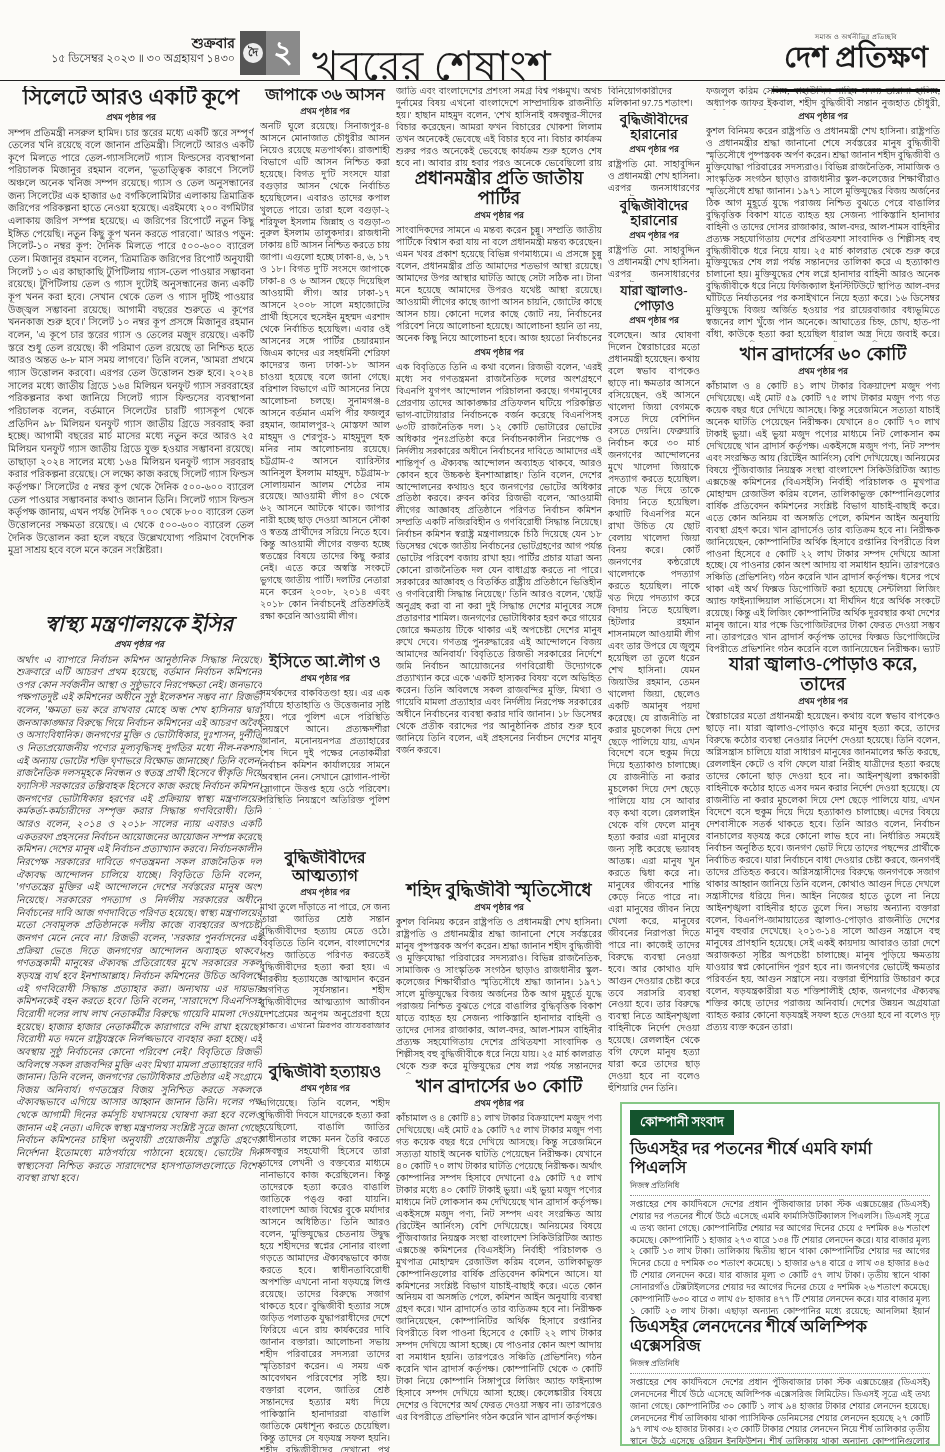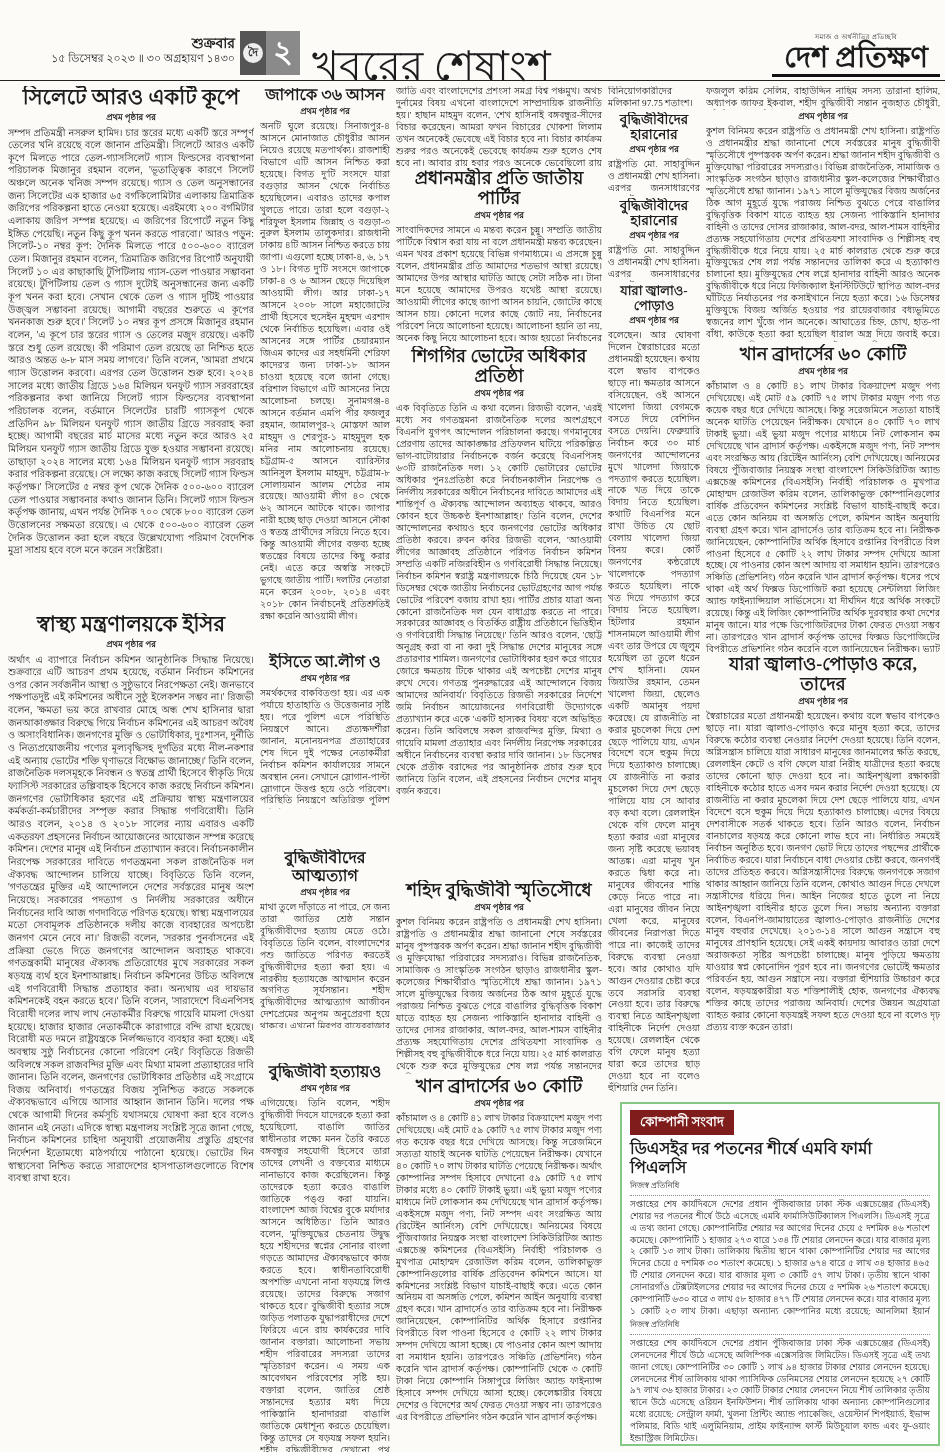--- a/index.html
+++ b/index.html
@@ -12,21 +12,21 @@
   .dateline{right-align:right;text-align:right;line-height:1.15;}
   .dateline .wk{font-weight:bold;font-size:14px;}
   .dateline .dt{font-size:11px;}
   .pagebox{display:flex;}
   .pagebox .emblem{width:26px;height:44px;background:#555;display:flex;align-items:center;justify-content:center;}
   .pagebox .emblem .circ{width:20px;height:20px;border-radius:50%;background:#eee;color:#333;font-size:11px;
       display:flex;align-items:center;justify-content:center;font-weight:bold;}
   .pagebox .num{width:34px;height:44px;background:#8a8a8a;color:#fff;font-size:30px;font-weight:bold;
       display:flex;align-items:center;justify-content:center;}
   .section-title{font-size:41px;font-weight:normal;letter-spacing:0;white-space:nowrap;}
-  .logo{text-align:center;border-bottom:3px solid #111;padding-bottom:2px;}
+  .logo{text-align:center;border-bottom:3px solid #111;padding-bottom:17px;}
   .logo .tag{font-size:6.5px;letter-spacing:.5px;}
   .logo .nm{font-size:29px;font-weight:bold;line-height:1;white-space:nowrap;}
   .hrule{height:1px;background:#222;}
   
   .art{overflow:hidden;}
   .art h2{margin:0 0 1px 0;text-align:center;font-weight:bold;line-height:1.12;}
   .h-big{font-size:21px;}
   .h-mid{font-size:18px;}
   .h-col{font-size:16px;}
   .cont{font-size:8.5px;font-weight:bold;text-align:center;margin:0 0 2px 0;}
@@ -63,21 +63,21 @@
 </div>
 
 <div class="abs hrule" style="left:0;top:80px;width:945px;"></div>
 
 <div class="art abs" style="left:8px;top:86px;width:246px;height:524px;">
   <h2 class="h-big">সিলেটে আরও একটি কূপে</h2>
   <div class="cont">প্রথম পৃষ্ঠার পর</div>
   <p class="body">সম্পদ প্রতিমন্ত্রী নসরুল হামিদ। চার স্তরের মধ্যে একটি স্তরে সম্পূর্ণ তেলের খনি রয়েছে বলে জানান প্রতিমন্ত্রী। সিলেটে আরও একটি কূপে মিলতে পারে তেল-গ্যাসসিলেট গ্যাস ফিল্ডসের ব্যবস্থাপনা পরিচালক মিজানুর রহমান বলেন, 'ভূতাত্ত্বিক কারণে সিলেট অঞ্চলে অনেক খনিজ সম্পদ রয়েছে। গ্যাস ও তেল অনুসন্ধানের জন্য সিলেটের এক হাজার ৬৫ বর্গকিলোমিটার এলাকায় ত্রিমাত্রিক জরিপের পরিকল্পনা হাতে নেওয়া হয়েছে। এরইমধ্যে ২০০ বর্গমিটার এলাকায় জরিপ সম্পন্ন হয়েছে। এ জরিপের রিপোর্টে নতুন কিছু ইঙ্গিত পেয়েছি। নতুন কিছু কূপ খনন করতে পারবো।' আরও পড়ুন: সিলেট-১০ নম্বর কূপ: দৈনিক মিলতে পারে ৫০০-৬০০ ব্যারেল তেল। মিজানুর রহমান বলেন, 'ত্রিমাত্রিক জরিপের রিপোর্ট অনুযায়ী সিলেট ১০ এর কাছাকাছি টুপিটিলায় গ্যাস-তেল পাওয়ার সম্ভাবনা রয়েছে। টুপিটিলায় তেল ও গ্যাস দুটোই অনুসন্ধানের জন্য একটি কূপ খনন করা হবে। সেখান থেকে তেল ও গ্যাস দুটিই পাওয়ার উজ্জ্বল সম্ভাবনা রয়েছে। আগামী বছরের শুরুতে এ কূপের খননকাজ শুরু হবে।' সিলেট ১০ নম্বর কূপ প্রসঙ্গে মিজানুর রহমান বলেন, 'এ কূপে চার স্তরের গ্যাস ও তেলের মজুদ রয়েছে। একটি স্তরে শুধু তেল রয়েছে। কী পরিমাণ তেল রয়েছে তা নিশ্চিত হতে আরও অন্তত ৬-৮ মাস সময় লাগবে।' তিনি বলেন, 'আমরা প্রথমে গ্যাস উত্তোলন করবো। এরপর তেল উত্তোলন শুরু হবে। ২০২৪ সালের মধ্যে জাতীয় গ্রিডে ১৬৪ মিলিয়ন ঘনফুট গ্যাস সরবরাহের পরিকল্পনার কথা জানিয়ে সিলেট গ্যাস ফিল্ডসের ব্যবস্থাপনা পরিচালক বলেন, বর্তমানে সিলেটের চারটি গ্যাসকূপ থেকে প্রতিদিন ৯৮ মিলিয়ন ঘনফুট গ্যাস জাতীয় গ্রিডে সরবরাহ করা হচ্ছে। আগামী বছরের মার্চ মাসের মধ্যে নতুন করে আরও ২৫ মিলিয়ন ঘনফুট গ্যাস জাতীয় গ্রিডে যুক্ত হওয়ার সম্ভাবনা রয়েছে। তাছাড়া ২০২৪ সালের মধ্যে ১৬৪ মিলিয়ন ঘনফুট গ্যাস সরবরাহ করার পরিকল্পনা রয়েছে। সে লক্ষ্যে কাজ করছে সিলেট গ্যাস ফিল্ডস কর্তৃপক্ষ।' সিলেটের ৫ নম্বর কূপ থেকে দৈনিক ৫০০-৬০০ ব্যারেল তেল পাওয়ার সম্ভাবনার কথাও জানান তিনি। সিলেট গ্যাস ফিল্ডস কর্তৃপক্ষ জানায়, এখন পর্যন্ত দৈনিক ৭০০ থেকে ৮০০ ব্যারেল তেল উত্তোলনের সক্ষমতা রয়েছে। এ থেকে ৫০০-৬০০ ব্যারেল তেল দৈনিক উত্তোলন করা হলে বছরে উল্লেখযোগ্য পরিমাণ বৈদেশিক মুদ্রা সাশ্রয় হবে বলে মনে করেন সংশ্লিষ্টরা।</p>
 </div>
 
-<div class="art abs" style="left:8px;top:613px;width:246px;height:833px;">
+<div class="art abs" style="left:16px;top:613px;width:246px;height:833px;font-style:italic;">
   <h2 class="h-big">স্বাস্থ্য মন্ত্রণালয়কে ইসির</h2>
   <div class="cont">প্রথম পৃষ্ঠার পর</div>
   <p class="body">অর্থাৎ এ ব্যাপারে নির্বাচন কমিশন আনুষ্ঠানিক সিদ্ধান্ত নিয়েছে। শুক্রবারে এটি আচরণ প্রথম হয়েছে, বর্তমান নির্বাচন কমিশনের ওপর কোন সর্বজনীন আস্থা ও সুষ্ঠুভাবে নিরপেক্ষতা নেই। জনভাবে পক্ষপাতদুষ্ট এই কমিশনের অধীনে সুষ্ঠু ইলেকশন সম্ভব না।' রিজভী বলেন, 'ক্ষমতা ভয় করে রাখবার মোহে অন্ধ শেখ হাসিনার দ্বারা জনআকাঙ্ক্ষার বিরুদ্ধে গিয়ে নির্বাচন কমিশনের এই আচরণ অবৈধ ও অসাংবিধানিক। জনগণের মুক্তি ও ভোটাধিকার, দুঃশাসন, দুর্নীতি ও নিত্যপ্রয়োজনীয় পণ্যের মূল্যবৃদ্ধিসহ দুর্গতির মধ্যে নীল-নকশার এই অন্যায় ভোটের শক্তি ঘৃণাভরে বিক্ষোভ জানাচ্ছে।' তিনি বলেন, রাজনৈতিক দলসমূহকে নিবন্ধন ও স্বতন্ত্র প্রার্থী হিসেবে স্বীকৃতি দিয়ে ফ্যাসিস্ট সরকারের তল্পিবাহক হিসেবে কাজ করছে নির্বাচন কমিশন। জনগণের ভোটাধিকার হরণের এই প্রক্রিয়ায় স্বাস্থ্য মন্ত্রণালয়ের কর্মকর্তা-কর্মচারীদের সম্পৃক্ত করার সিদ্ধান্ত গণবিরোধী। তিনি আরও বলেন, ২০১৪ ও ২০১৮ সালের ন্যায় এবারও একটি একতরফা প্রহসনের নির্বাচন আয়োজনের আয়োজন সম্পন্ন করেছে কমিশন। দেশের মানুষ এই নির্বাচন প্রত্যাখ্যান করবে। নির্বাচনকালীন নিরপেক্ষ সরকারের দাবিতে গণতন্ত্রমনা সকল রাজনৈতিক দল ঐক্যবদ্ধ আন্দোলন চালিয়ে যাচ্ছে। বিবৃতিতে তিনি বলেন, 'গণতন্ত্রের মুক্তির এই আন্দোলনে দেশের সর্বস্তরের মানুষ অংশ নিয়েছে। সরকারের পদত্যাগ ও নির্দলীয় সরকারের অধীনে নির্বাচনের দাবি আজ গণদাবিতে পরিণত হয়েছে। স্বাস্থ্য মন্ত্রণালয়ের মতো সেবামূলক প্রতিষ্ঠানকে দলীয় কাজে ব্যবহারের অপচেষ্টা জনগণ মেনে নেবে না।' রিজভী বলেন, 'সরকার পুনর্বাসনের এই প্রক্রিয়া ভেঙে দিতে জনগণের আন্দোলন অব্যাহত থাকবে। গণতন্ত্রকামী মানুষের ঐক্যবদ্ধ প্রতিরোধের মুখে সরকারের সকল ষড়যন্ত্র ব্যর্থ হবে ইনশাআল্লাহ। নির্বাচন কমিশনের উচিত অবিলম্বে এই গণবিরোধী সিদ্ধান্ত প্রত্যাহার করা। অন্যথায় এর দায়ভার কমিশনকেই বহন করতে হবে।' তিনি বলেন, 'সারাদেশে বিএনপিসহ বিরোধী দলের লাখ লাখ নেতাকর্মীর বিরুদ্ধে গায়েবি মামলা দেওয়া হয়েছে। হাজার হাজার নেতাকর্মীকে কারাগারে বন্দি রাখা হয়েছে। বিরোধী মত দমনে রাষ্ট্রযন্ত্রকে নির্লজ্জভাবে ব্যবহার করা হচ্ছে। এই অবস্থায় সুষ্ঠু নির্বাচনের কোনো পরিবেশ নেই।' বিবৃতিতে রিজভী অবিলম্বে সকল রাজবন্দির মুক্তি এবং মিথ্যা মামলা প্রত্যাহারের দাবি জানান। তিনি বলেন, জনগণের ভোটাধিকার প্রতিষ্ঠার এই সংগ্রামে বিজয় অনিবার্য। গণতন্ত্রের বিজয় সুনিশ্চিত করতে সকলকে ঐক্যবদ্ধভাবে এগিয়ে আসার আহ্বান জানান তিনি। দলের পক্ষ থেকে আগামী দিনের কর্মসূচি যথাসময়ে ঘোষণা করা হবে বলেও জানান এই নেতা। এদিকে স্বাস্থ্য মন্ত্রণালয় সংশ্লিষ্ট সূত্রে জানা গেছে, নির্বাচন কমিশনের চাহিদা অনুযায়ী প্রয়োজনীয় প্রস্তুতি গ্রহণের নির্দেশনা ইতোমধ্যে মাঠপর্যায়ে পাঠানো হয়েছে। ভোটের দিন স্বাস্থ্যসেবা নিশ্চিত করতে সারাদেশের হাসপাতালগুলোতে বিশেষ ব্যবস্থা রাখা হবে।</p>
 </div>
 
 <div class="art abs" style="left:260px;top:86px;width:130px;height:600px;">
   <h2 class="h-col">জাপাকে ৩৬ আসন</h2>
   <div class="cont">প্রথম পৃষ্ঠার পর</div>
   <p class="body small">অনটি ঘুলে রয়েছে। সিনাজপুর-৪ আসনে মোনাজাত চৌধুরীর আসন নিয়েও রয়েছে মতপার্থক্য। রাজশাহী বিভাগে এটি আসন নিশ্চিত করা হয়েছে। বিগত দু'টি সংসদে যারা বগুড়ার আসন থেকে নির্বাচিত হয়েছিলেন। এবারও তাদের কপাল খুলতে পারে। তারা হলে বগুড়া-২ শরিফুল ইসলাম জিন্নাহ ও বগুড়া-৩ নুরুল ইসলাম তালুকদার। রাজধানী ঢাকায় ৪টি আসন নিশ্চিত করতে চায় জাপা। এগুলো হচ্ছে ঢাকা-৪, ৬, ১৭ ও ১৮। বিগত দু'টি সংসদে জাপাকে ঢাকা-৪ ও ৬ আসন ছেড়ে দিয়েছিল আওয়ামী লীগ। আর ঢাকা-১৭ আসনে ২০০৮ সালে মহাজোটের প্রার্থী হিসেবে হুসেইন মুহম্মদ এরশাদ থেকে নির্বাচিত হয়েছিল। এবার ওই আসনের সঙ্গে পার্টির চেয়ারম্যান জিএম কাদের এর সহধর্মিনী শেরিফা কাদের'র জন্য ঢাকা-১৮ আসন চাওয়া হয়েছে বলে জানা গেছে। বরিশাল বিভাগে এটি আসনের নিয়ে আলোচনা চলছে। সুনামগঞ্জ-৪ আসনে বর্তমান এমপি পীর ফজলুর রহমান, জামালপুর-২ মোস্তফা আল মাহমুদ ও শেরপুর-১ মাহমুদুল হক মনির নাম আলোচনায় রয়েছে। চট্টগ্রাম-৫ আসনে ব্যারিস্টার আনিসুল ইসলাম মাহমুদ, চট্টগ্রাম-৮ সোলায়মান আলম শেঠের নাম রয়েছে। আওয়ামী লীগ ৪০ থেকে ৬২ আসনে আটকে থাকে। জাপার নারী হচ্ছে ছাড় দেওয়া আসনে নৌকা ও স্বতন্ত্র প্রার্থীদের সরিয়ে নিতে হবে। কিন্তু আওয়ামী লীগের বক্তব্য হচ্ছে স্বতন্ত্রের বিষয়ে তাদের কিছু করার নেই। এতে করে অস্বস্তি সংকটে ভুগছে জাতীয় পার্টি। দলটির নেতারা মনে করেন ২০০৮, ২০১৪ এবং ২০১৮ কোন নির্বাচনেই প্রতিশ্রুতিই রক্ষা করেনি আওয়ামী লীগ।</p>
 </div>
@@ -104,21 +104,20 @@
   <p class="body small">জাতি এবং বাংলাদেশের প্রশংসা সমগ্র বিশ্ব পঞ্চমুখ। অথচ দুর্নামের বিষয় এখনো বাংলাদেশে সাম্প্রদায়িক রাজনীতি হয়।' হাছান মাহমুদ বলেন, 'শেখ হাসিনাই বঙ্গবন্ধুর-সীদের বিচার করেছেন। আমরা ফখন বিচারের খোকশা লিলাম তখন অনেকেই ভেবেছে এই বিচার হবে না। বিচার কার্যক্রম শুরুর পরও অনেকেই ভেবেছে কার্যক্রম শুরু হলেও শেষ হবে না। আবার রায় হবার পরও অনেকে ভেবেছিলো রায় হলেও বাস্তবায়ন হবে না। কিন্তু সবাইকে অবাক করে দিয়ে পৃথিবীর অনেক বড় রাষ্ট্রের রক্তচক্ষু ও চাপকে উপেক্ষা করে শেখ হাসিনা যুদ্ধাপরাধীদের বিচার করেছেন, বিচারের রায় বাস্তবায়ন করেছেন। শেখ হাসিনা দেশ পরিচালনার দায়িত্বে থাকলে সমস্ত মানবতাবিরোধী অপরাধীদের বিচার হবে বিচারের রায়ও কার্যকর হবে।</p>
 </div>
 
 <div class="art abs" style="left:396px;top:168px;width:206px;height:176px;">
   <h2 class="h-mid">প্রধানমন্ত্রীর প্রতি জাতীয় পার্টির</h2>
   <div class="cont">প্রথম পৃষ্ঠার পর</div>
   <p class="body small">সাংবাদিকদের সামনে এ মন্তব্য করেন চুন্নু। সম্প্রতি জাতীয় পার্টিকে বিশ্বাস করা যায় না বলে প্রধানমন্ত্রী মন্তব্য করেছেন। এমন খবর প্রকাশ হয়েছে বিভিন্ন গণমাধ্যমে। এ প্রসঙ্গে চুন্নু বলেন, প্রধানমন্ত্রীর প্রতি আমাদের শতভাগ আস্থা রয়েছে। আমাদের উপর আস্থার ঘাটতি আছে সেটা সঠিক না। টানা মনে হয়েছে আমাদের উপরও যথেষ্ট আস্থা রয়েছে। আওয়ামী লীগের কাছে জাপা আসন চায়নি, জোটের কাছে আসন চায়। কোনো দলের কাছে জোট নয়, নির্বাচনের পরিবেশ নিয়ে আলোচনা হয়েছে। আলোচনা হয়নি তা নয়, অনেক কিছু নিয়ে আলোচনা হবে। আজ হয়তো নির্বাচনের বিষয়ে আরও আলোচনা হবে। নির্বাচনকেন্দ্রিক, তাই ৭ জানুয়ারির আগে সময় আছে। তিনি আরও বলেন, সরকারের অধীনে ভোটে নির্বাচন হচ্ছে নির্বাচন কমিশনের (ইসি) তত্ত্বাবধানে।</p>
 </div>
 
 <div class="art abs" style="left:396px;top:346px;width:206px;height:532px;">
-  <h2 class="h-mid">শিগগির ভোটের অধিকার প্রতিষ্ঠা</h2>
   <div class="cont">প্রথম পৃষ্ঠার পর</div>
   <p class="body small">এক বিবৃতিতে তিনি এ কথা বলেন। রিজভী বলেন, 'এরই মধ্যে সব গণতন্ত্রমনা রাজনৈতিক দলের অংশগ্রহণে বিএনপি যুগপৎ আন্দোলন পরিচালনা করছে। গণমানুষের প্রেরণায় তাদের আকাঙ্ক্ষার প্রতিফলন ঘটিয়ে পরিকল্পিত ভাগ-বাটোয়ারার নির্বাচনকে বর্জন করেছে বিএনপিসহ ৬৩টি রাজনৈতিক দল। ১২ কোটি ভোটারের ভোটের অধিকার পুনঃপ্রতিষ্ঠা করে নির্বাচনকালীন নিরপেক্ষ ও নির্দলীয় সরকারের অধীনে নির্বাচনের দাবিতে আমাদের এই শান্তিপূর্ণ ও ঐক্যবদ্ধ আন্দোলন অব্যাহত থাকবে, আরও কোবন হবে উচ্চকণ্ঠ ইনশাআল্লাহ।' তিনি বলেন, দেশের আন্দোলনের কথায়ও হবে জনগণের ভোটের অধিকার প্রতিষ্ঠা করবে। রুবন কবির রিজভী বলেন, 'আওয়ামী লীগের আজ্ঞাবহ প্রতিষ্ঠানে পরিণত নির্বাচন কমিশন সম্প্রতি একটি নজিরবিহীন ও গণবিরোধী সিদ্ধান্ত নিয়েছে। নির্বাচন কমিশন স্বরাষ্ট্র মন্ত্রণালয়কে চিঠি দিয়েছে যেন ১৮ ডিসেম্বর থেকে জাতীয় নির্বাচনের ভোটগ্রহণের আগ পর্যন্ত ভোটের পরিবেশ বজায় রাখা হয়। পার্টির প্রচার যাত্রা অন্য কোনো রাজনৈতিক দল যেন বাধাগ্রস্ত করতে না পারে। সরকারের আজ্ঞাবহ ও বিতর্কিত রাষ্ট্রীয় প্রতিষ্ঠানে ভিত্তিহীন ও গণবিরোধী সিদ্ধান্ত নিয়েছে।' তিনি আরও বলেন, 'ছোট্ট অনুগ্রহ করা বা না করা দুই সিদ্ধান্ত দেশের মানুষের সঙ্গে প্রতারণার শামিল। জনগণের ভোটাধিকার হরণ করে গায়ের জোরে ক্ষমতায় টিকে থাকার এই অপচেষ্টা দেশের মানুষ রুখে দেবে। গণতন্ত্র পুনরুদ্ধারের এই আন্দোলনে বিজয় আমাদের অনিবার্য।' বিবৃতিতে রিজভী সরকারের নির্দেশে জমি নির্বাচন আয়োজনের গণবিরোধী উদ্যোগকে প্রত্যাখ্যান করে একে 'একটি হাস্যকর বিষয়' বলে অভিহিত করেন। তিনি অবিলম্বে সকল রাজবন্দির মুক্তি, মিথ্যা ও গায়েবি মামলা প্রত্যাহার এবং নির্দলীয় নিরপেক্ষ সরকারের অধীনে নির্বাচনের ব্যবস্থা করার দাবি জানান। ১৮ ডিসেম্বর থেকে প্রতীক বরাদ্দের পর আনুষ্ঠানিক প্রচার শুরু হবে জানিয়ে তিনি বলেন, এই প্রহসনের নির্বাচন দেশের মানুষ বর্জন করবে।</p>
 </div>
 
 <div class="art abs" style="left:396px;top:880px;width:206px;height:194px;">
   <h2 class="h-mid">শহিদ বুদ্ধিজীবী স্মৃতিসৌধে</h2>
   <div class="cont">প্রথম পৃষ্ঠার পর</div>
   <p class="body small">কুশল বিনিময় করেন রাষ্ট্রপতি ও প্রধানমন্ত্রী শেখ হাসিনা। রাষ্ট্রপতি ও প্রধানমন্ত্রীর শ্রদ্ধা জানানো শেষে সর্বস্তরের মানুষ পুষ্পস্তবক অর্পণ করেন। শ্রদ্ধা জানান শহীদ বুদ্ধিজীবী ও মুক্তিযোদ্ধা পরিবারের সদস্যরাও। বিভিন্ন রাজনৈতিক, সামাজিক ও সাংস্কৃতিক সংগঠন ছাড়াও রাজধানীর স্কুল-কলেজের শিক্ষার্থীরাও স্মৃতিসৌধে শ্রদ্ধা জানান। ১৯৭১ সালে মুক্তিযুদ্ধের বিজয় অর্জনের ঠিক আগ মুহূর্তে যুদ্ধে পরাজয় নিশ্চিত বুঝতে পেরে বাঙালির বুদ্ধিবৃত্তিক বিকাশ যাতে ব্যাহত হয় সেজন্য পাকিস্তানি হানাদার বাহিনী ও তাদের দোসর রাজাকার, আল-বদর, আল-শামস বাহিনীর প্রত্যক্ষ সহযোগিতায় দেশের প্রথিতযশা সাংবাদিক ও শিল্পীসহ বহু বুদ্ধিজীবীকে ধরে নিয়ে যায়। ২৫ মার্চ কালরাত থেকে শুরু করে মুক্তিযুদ্ধের শেষ লগ্ন পর্যন্ত সন্তানদের তালিকা করে এ হত্যাকাণ্ড চালায় তারা।</p>
 </div>
 
@@ -165,23 +164,24 @@
   <p class="body small">কাঁচামাল ও ৪ কোটি ৪১ লাখ টাকার বিক্রয়াদেশ মজুদ পণ্য দেখিয়েছে। এই মোট ৫৯ কোটি ৭৫ লাখ টাকার মজুদ পণ্য গত কয়েক বছর ধরে দেখিয়ে আসছে। কিন্তু সরেজমিনে সত্যতা যাচাই অনেক ঘাটতি পেয়েছেন নিরীক্ষক। যেখানে ৪০ কোটি ৭০ লাখ টাকাই ভুয়া। এই ভুয়া মজুদ পণ্যের মাধ্যমে নিট লোকসান কম দেখিয়েছে খান ব্রাদার্স কর্তৃপক্ষ। একইসঙ্গে মজুদ পণ্য, নিট সম্পদ এবং সংরক্ষিত আয় (রিটেইন আর্নিংস) বেশি দেখিয়েছে। অনিয়মের বিষয়ে পুঁজিবাজার নিয়ন্ত্রক সংস্থা বাংলাদেশ সিকিউরিটিজ অ্যান্ড এক্সচেঞ্জ কমিশনের (বিএসইসি) নির্বাহী পরিচালক ও মুখপাত্র মোহাম্মদ রেজাউল করিম বলেন, তালিকাভুক্ত কোম্পানিগুলোর বার্ষিক প্রতিবেদন কমিশনের সংশ্লিষ্ট বিভাগ যাচাই-বাছাই করে। এতে কোন অনিয়ম বা অসঙ্গতি পেলে, কমিশন আইন অনুযায়ি ব্যবস্থা গ্রহণ করে। খান ব্রাদার্সেও তার ব্যতিক্রম হবে না। নিরীক্ষক জানিয়েছেন, কোম্পানিটির অর্থিক হিসাবে রপ্তানির বিপরীতে বিল পাওনা হিসেবে ৫ কোটি ২২ লাখ টাকার সম্পদ দেখিয়ে আসা হচ্ছে। যে পাওনার কোন অংশ আদায় বা সমাধান হয়নি। তারপরেও সঞ্চিতি (প্রভিশনিং) গঠন করেনি খান ব্রাদার্স কর্তৃপক্ষ। ধসের পথে থাকা এই অর্থ ফিক্সড ডিপোজিট করা হয়েছে সেন্টলিয়া লিজিং অ্যান্ড ফাইন্যান্সিয়াল সার্ভিসেসে। যা দীর্ঘদিন ধরে অর্থিক সংকটে রয়েছে। কিন্তু এই লিজিং কোম্পানিটির অর্থিক দুরবস্থার কথা দেশের মানুষ জানে। যার পক্ষে ডিপোজিটরদের টাকা ফেরত দেওয়া সম্ভব না। তারপরেও খান ব্রাদার্স কর্তৃপক্ষ তাদের ফিক্সড ডিপোজিটের বিপরীতে প্রভিশনিং গঠন করেনি বলে জানিয়েছেন নিরীক্ষক। ভ্যাট আইন ২০১২, রুল ২০১৬ এবং আয়কর আইন ২০২৩ এর বিপরীতে ভ্যাট আয়ের এআইটি প্রদান করেনি বলে খান ব্রাদার্স কর্তৃপক্ষ ১ কোটি ৫১ লাখ টাকার ভ্যাট হিসাব প্রকাশ করা হয়নি এবং আইন ভঙ্গ করা হয়েছে। এখন পর্যন্ত শ্রম আইন অনুযায়ি, এমপ্লয়ী প্রভিডেন্ট ফান্ড ও গ্র্যাচুয়িটি চালু করেনি বলে জানিয়েছেন নিরীক্ষক। ২০১৪ সালে পুঁজিবাজারে তালিকাভুক্ত হওয়া খান ব্রাদার্সের পরিশোধিত মূলধনের পরিমাণ ১৮ কোটি ৮ লাখ টাকা। এরমধ্যে পুঁজিবাজারের বিভিন্ন শ্রেণীর (উদ্যোক্তা/পরিচালক ব্যতিত) বিনিয়োগকারীদের মলিকানা ৬৯.৮৭ শতাংশ।</p>
 </div>
 
 <div class="art abs" style="left:706px;top:654px;width:234px;height:444px;">
   <h2 class="h-mid">যারা জ্বালাও-পোড়াও করে, তাদের</h2>
   <div class="cont">প্রথম পৃষ্ঠার পর</div>
   <p class="body small">স্বৈরাচারের মতো প্রধানমন্ত্রী হয়েছেন। কথায় বলে স্বভাব বাপকেও ছাড়ে না। যারা জ্বালাও-পোড়াও করে মানুষ হত্যা করে, তাদের বিরুদ্ধে কঠোর ব্যবস্থা নেওয়ার নির্দেশ দেওয়া হয়েছে। তিনি বলেন, অগ্নিসন্ত্রাস চালিয়ে যারা সাধারণ মানুষের জানমালের ক্ষতি করছে, রেললাইন কেটে ও বগি ফেলে যারা নিরীহ যাত্রীদের হত্যা করছে তাদের কোনো ছাড় দেওয়া হবে না। আইনশৃঙ্খলা রক্ষাকারী বাহিনীকে কঠোর হাতে এসব দমন করার নির্দেশ দেওয়া হয়েছে। যে রাজনীতি না করার মুচলেকা দিয়ে দেশ ছেড়ে পালিয়ে যায়, এখন বিদেশে বসে হুকুম দিয়ে দিয়ে হত্যাকাণ্ড চালাচ্ছে। এদের বিষয়ে দেশবাসীকে সতর্ক থাকতে হবে। তিনি আরও বলেন, নির্বাচন বানচালের ষড়যন্ত্র করে কোনো লাভ হবে না। নির্ধারিত সময়েই নির্বাচন অনুষ্ঠিত হবে। জনগণ ভোট দিয়ে তাদের পছন্দের প্রার্থীকে নির্বাচিত করবে। যারা নির্বাচনে বাধা দেওয়ার চেষ্টা করবে, জনগণই তাদের প্রতিহত করবে। অগ্নিসন্ত্রাসীদের বিরুদ্ধে জনগণকে সজাগ থাকার আহ্বান জানিয়ে তিনি বলেন, কোথাও আগুন দিতে দেখলে সন্ত্রাসীদের ধরিয়ে দিন। আইন নিজের হাতে তুলে না নিয়ে আইনশৃঙ্খলা বাহিনীর হাতে তুলে দিন। সভায় অন্যান্য বক্তারা বলেন, বিএনপি-জামায়াতের জ্বালাও-পোড়াও রাজনীতি দেশের মানুষ বহুবার দেখেছে। ২০১৩-১৪ সালে আগুন সন্ত্রাসে বহু মানুষের প্রাণহানি হয়েছে। সেই একই কায়দায় আবারও তারা দেশে অরাজকতা সৃষ্টির অপচেষ্টা চালাচ্ছে। মানুষ পুড়িয়ে ক্ষমতায় যাওয়ার স্বপ্ন কোনোদিন পূরণ হবে না। জনগণের ভোটেই ক্ষমতার পরিবর্তন হয়, আগুন সন্ত্রাসে নয়। বক্তারা হুঁশিয়ারি উচ্চারণ করে বলেন, ষড়যন্ত্রকারীরা যত শক্তিশালীই হোক, জনগণের ঐক্যবদ্ধ শক্তির কাছে তাদের পরাজয় অনিবার্য। দেশের উন্নয়ন অগ্রযাত্রা ব্যাহত করার কোনো ষড়যন্ত্রই সফল হতে দেওয়া হবে না বলেও দৃঢ় প্রত্যয় ব্যক্ত করেন তারা।</p>
 </div>
 
 <div class="cbox abs" style="left:620px;top:1102px;width:320px;height:344px;">
-  <div class="bar" style="background:#7f1d1d;">কোম্পানী সংবাদ</div>
+  <div class="bar" style="background:#14532d;">কোম্পানী সংবাদ</div>
 
   <h3>ডিএসইর দর পতনের শীর্ষে এমবি ফার্মা পিএলসি</h3>
   <div class="by">নিজস্ব প্রতিনিধি</div>
   <div class="dots"></div>
   <p class="body" style="height:118px;overflow:hidden;margin:0;">সপ্তাহের শেষ কার্যদিবসে দেশের প্রধান পুঁজিবাজার ঢাকা স্টক এক্সচেঞ্জের (ডিএসই) শেয়ার দর পতনের শীর্ষে উঠে এসেছে এমবি ফার্মাসিউটিক্যালস পিএলসি। ডিএসই সূত্রে এ তথ্য জানা গেছে। কোম্পানিটির শেয়ার দর আগের দিনের চেয়ে ৫ দশমিক ৪৬ শতাংশ কমেছে। কোম্পানিটি ১ হাজার ২৭৩ বারে ১৩৪ টি শেয়ার লেনদেন করে। যার বাজার মূল্য ২ কোটি ১৩ লাখ টাকা। তালিকায় দ্বিতীয় স্থানে থাকা কোম্পানিটির শেয়ার দর আগের দিনের চেয়ে ৫ দশমিক ৩০ শতাংশ কমেছে। ১ হাজার ৬৭৪ বারে ৫ লাখ ৩৪ হাজার ৪৬৫ টি শেয়ার লেনদেন করে। যার বাজার মূল্য ৩ কোটি ৫৭ লাখ টাকা। তৃতীয় স্থানে থাকা সোনারগাঁও টেক্সটাইলসের শেয়ার দর আগের দিনের চেয়ে ৫ দশমিক ২৬ শতাংশ কমেছে। কোম্পানিটি ৬৩০ বারে ৩ লাখ ৫৮ হাজার ৪৭৭ টি শেয়ার লেনদেন করে। যার বাজার মূল্য ১ কোটি ২৩ লাখ টাকা। এছাড়া অন্যান্য কোম্পানির মধ্যে রয়েছে: আনলিমা ইয়ার্ন ডাইংয়ের ৪.০৬ শতাংশে, রহিম টেক্সটাইলের ৩.৬৭ শতাংশে, ইউনাইটেড ইন্স্যুরেন্সের ৩.৬৮ শতাংশে, ক্রিস্টাল ইন্স্যুরেন্সের ৩.৫৭ শতাংশে, কে এন্ড কিউয়ের ৩.২৪ শতাংশে, গ্লোবাল ইন্স্যুরেন্সের ৩.০৮ শতাংশ এবং রিপাবলিক ইন্স্যুরেন্সের শেয়ার দর ৩.০০৯ শতাংশ কমেছে।</p>
 
+  <h3>ডিএসইর লেনদেনের শীর্ষে অলিম্পিক এক্সেসরিজ</h3>
   <div class="by">নিজস্ব প্রতিনিধি</div>
   <div class="dots"></div>
   <p class="body" style="overflow:hidden;margin:0;">সপ্তাহের শেষ কার্যদিবসে দেশের প্রধান পুঁজিবাজার ঢাকা স্টক এক্সচেঞ্জের (ডিএসই) লেনদেনের শীর্ষে উঠে এসেছে অলিম্পিক এক্সেসরিজ লিমিটেড। ডিএসই সূত্রে এই তথ্য জানা গেছে। কোম্পানিটির ৩০ কোটি ১ লাখ ৯৪ হাজার টাকার শেয়ার লেনদেন হয়েছে। লেনদেনের শীর্ষ তালিকায় থাকা প্যাসিফিক ডেনিমসের শেয়ার লেনদেন হয়েছে ২৭ কোটি ৯৭ লাখ ৩৬ হাজার টাকার। ২৩ কোটি টাকার শেয়ার লেনদেন নিয়ে শীর্ষ তালিকার তৃতীয় স্থানে উঠে এসেছে ওরিয়ন ইনফিউশন। শীর্ষ তালিকায় থাকা অন্যান্য কোম্পানিগুলোর মধ্যে রয়েছে: সেন্ট্রাল ফার্মা, খুলনা প্রিন্টিং অ্যান্ড প্যাকেজিং, ওয়েস্টার্ন শিপইয়ার্ড, ইভান্স পলিমার, বিডি থাই এলুমিনিয়াম, প্রাইম ফাইন্যান্স ফার্স্ট মিউচুয়াল ফান্ড এবং ফু-ওয়াং ইন্ডাস্ট্রিজ লিমিটেড।</p>
 </div>
 
 </body></html>

